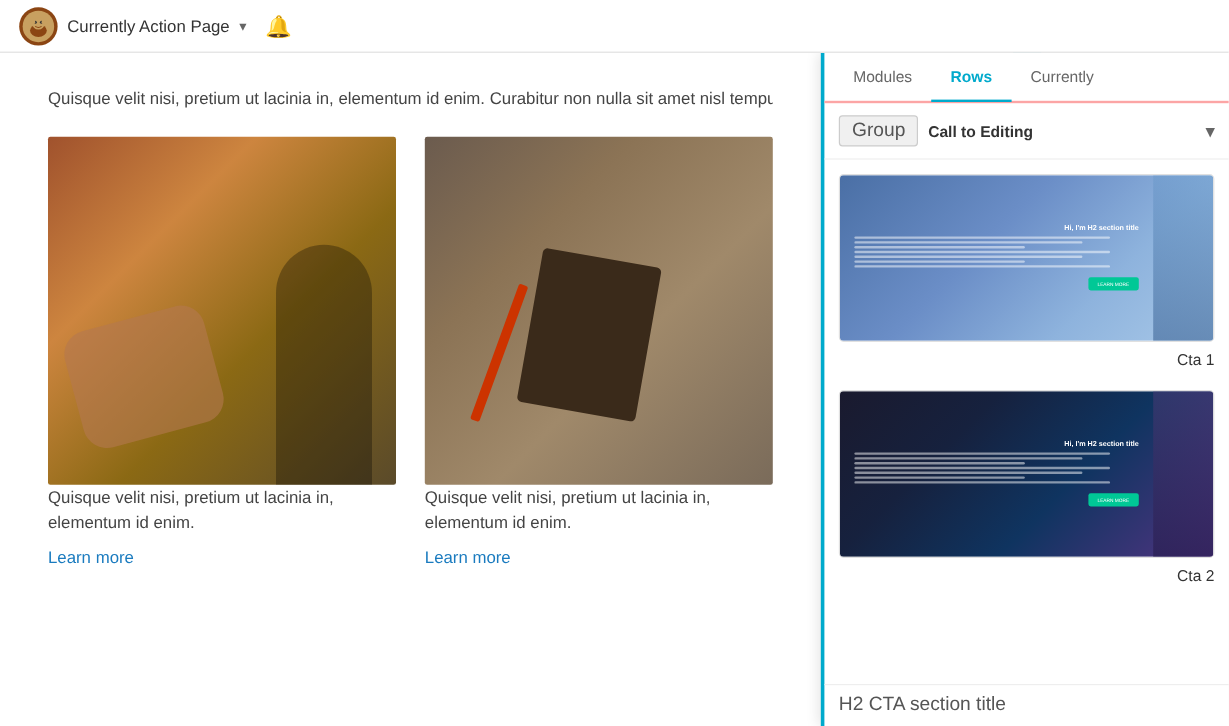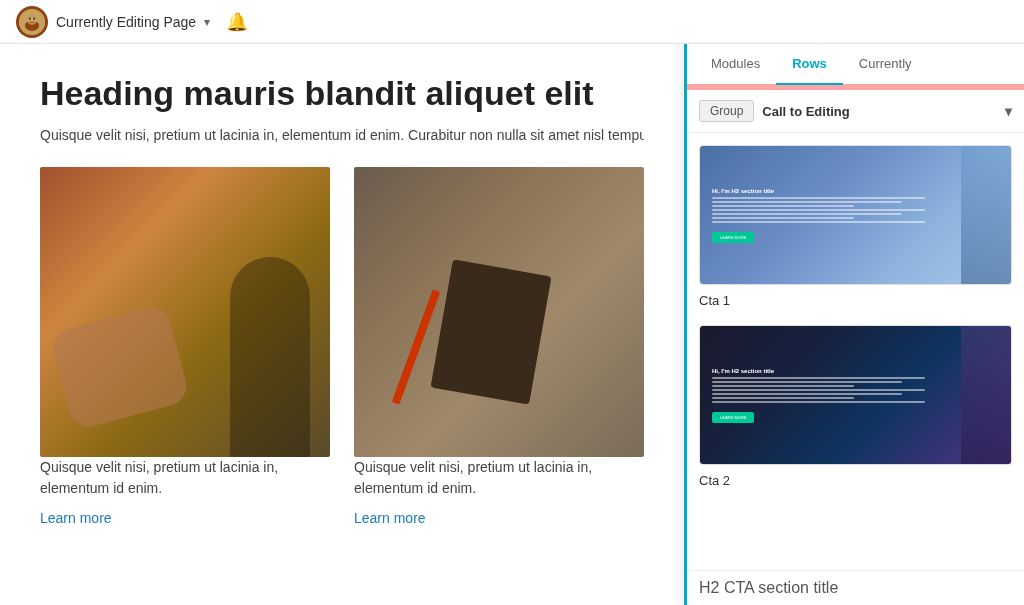--- a/index.html
+++ b/index.html
@@ -54,44 +54,44 @@
     }
     .panel-arrow {
       position: absolute; top: -12px; left: 50%; transform: translateX(-50%);
       width: 0; height: 0;
       border-left: 12px solid transparent;
       border-right: 12px solid transparent;
       border-bottom: 12px solid #00aacc;
     }
 
     
-    .panel-tabs { display: flex; border-bottom: 6px solid #fca5a5; padding: 0 8px; }
+    .panel-tabs { display: flex; border-bottom: 2px solid #fca5a5; padding: 0 8px; }
     .panel-tab {
       padding: 12px 16px; font-size: 13px; color: #666; cursor: pointer;
       border-bottom: 2px solid transparent; margin-bottom: -1px;
     }
     .panel-tab.active { color: #00aacc; border-bottom-color: #00aacc; font-weight: 600; }
 
     
     .panel-filter { display: flex; align-items: center; padding: 10px 12px; gap: 8px; border-bottom: 1px solid #eee; }
     .group-badge {
       background: #f0f0f0; border: 1px solid #ccc; color: #555;
-      font-size: 12px; padding: 3px 10px; border-radius: 3px; font-weight: 500;
+      font-size: 16px; padding: 3px 10px; border-radius: 3px; font-weight: 500;
     }
     .filter-dropdown {
       flex: 1; display: flex; align-items: center; justify-content: space-between;
       font-size: 13px; color: #333; font-weight: 600; cursor: pointer;
     }
     .filter-chevron { color: #666; font-size: 14px; }
 
     
     .panel-content { flex: 1; overflow-y: auto; padding: 12px; }
 
     
-    .template-card { margin-bottom: 16px; cursor: pointer; }
+    .template-card { margin-bottom: 16px; cursor: pointer; text-align: right; }
     .template-preview {
       width: 100%; height: 140px; border-radius: 4px; overflow: hidden;
       border: 1px solid #e0e0e0; margin-bottom: 6px; position: relative;
     }
     .template-label { font-size: 13px; color: #333; font-weight: 500; }
 
     
     .cta1-preview {
       background: linear-gradient(135deg, #4a6fa5 0%, #6b8ec7 40%, #8eb3dd 70%, #a8c8e8 100%);
       width: 100%; height: 100%; display: flex; align-items: center; position: relative;
@@ -168,30 +168,29 @@
         <circle cx="16" cy="16" r="15" fill="#c8a060"></circle>
         <ellipse cx="16" cy="20" rx="8" ry="6" fill="#8B4513"></ellipse>
         <circle cx="16" cy="13" r="6" fill="#c8a060"></circle>
         <circle cx="13" cy="12" r="1.5" fill="#333"></circle>
         <circle cx="19" cy="12" r="1.5" fill="#333"></circle>
         <ellipse cx="10" cy="12" rx="3" ry="2" fill="#c8a060"></ellipse>
         <ellipse cx="22" cy="12" rx="3" ry="2" fill="#c8a060"></ellipse>
         <path d="M13 16 Q16 18 19 16" stroke="#8B4513" stroke-width="1" fill="none"></path>
       </svg>
     </div>
-    <span class="page-title-text">Currently Editing Page</span>
+    <span class="page-title-text">Currently Action Page</span>
     <span class="chevron-down">▾</span>
     <span class="bell-icon">🔔</span>
   </div>
 </div>
 
 <div class="main-content">
 
   <div class="page-area">
-    <h1 class="page-heading">Heading mauris blandit aliquet elit</h1>
     <p class="page-subtext">Quisque velit nisi, pretium ut lacinia in, elementum id enim. Curabitur non nulla sit amet nisl tempus convallis qu</p>
 
     <div class="cards-row">
 
       <div class="card">
         <div class="card-img-1">
           <div class="hands-shape"></div>
           <div class="person-shape"></div>
         </div>
         <p class="card-desc">Quisque velit nisi, pretium ut lacinia in, elementum id enim.</p>

